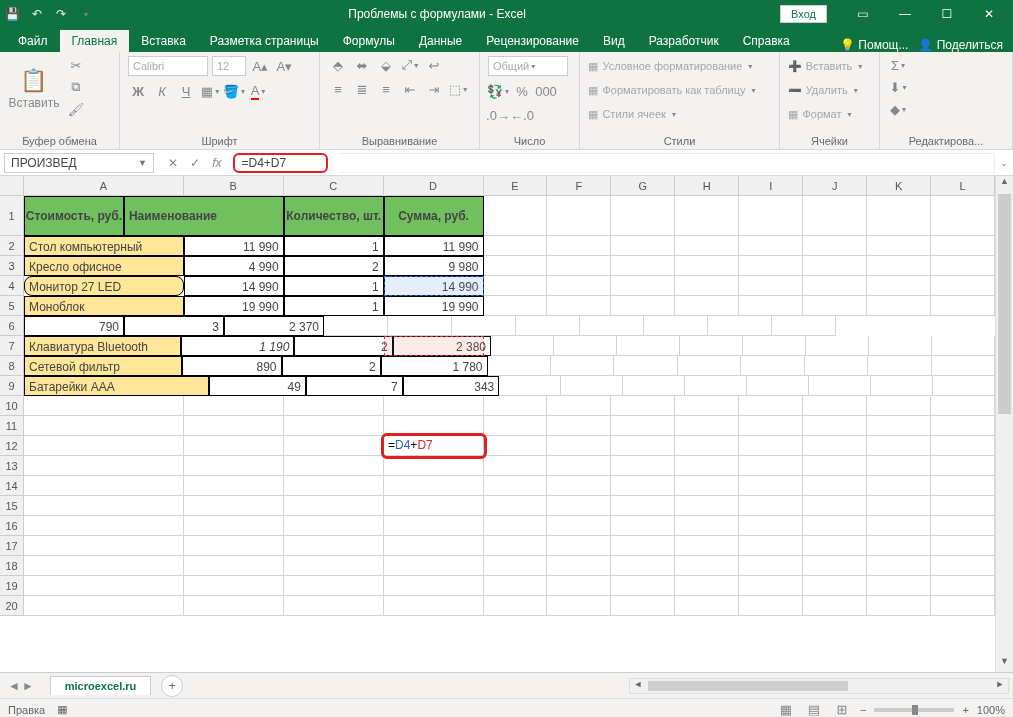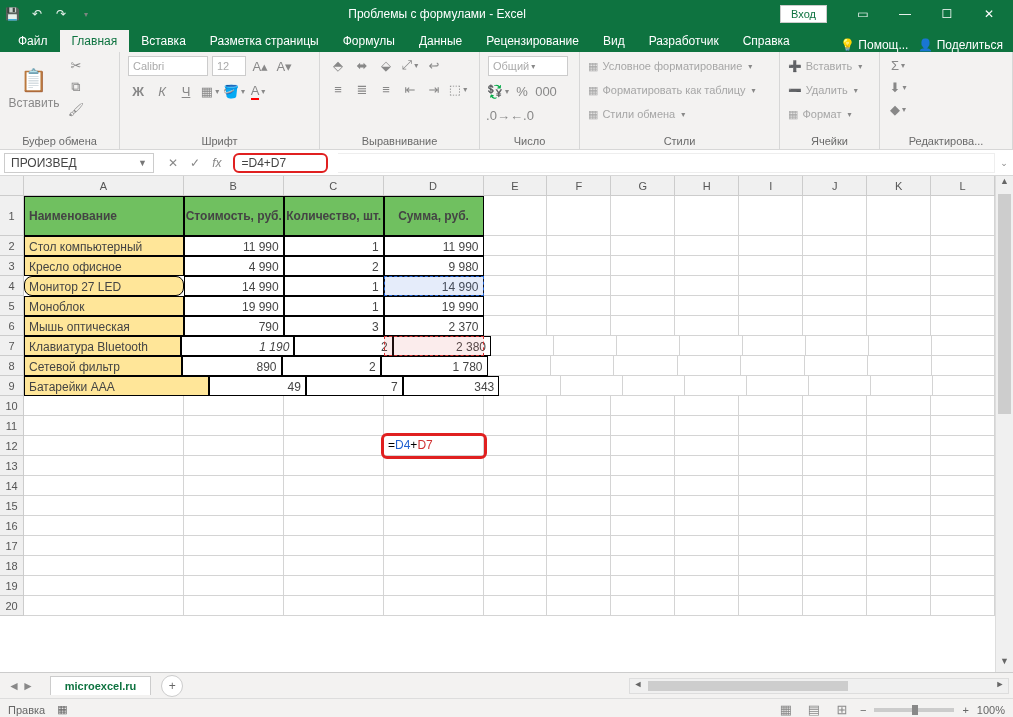--- a/index.html
+++ b/index.html
@@ -190,21 +190,21 @@
         <span class="sm">.0→</span>
         <span class="sm">←.0</span>
       </div>
     </div>
     <div class="rgroup-label">Число</div>
   </div>
   <div class="rgroup" style="width:200px">
     <div class="rgroup-body col" style="gap:4px">
       <div class="menu-item dd">▦ <span>Условное форматирование</span></div>
       <div class="menu-item dd">▦ <span>Форматировать как таблицу</span></div>
-      <div class="menu-item dd">▦ <span>Стили обмена</span></div>
+      <div class="menu-item dd">▦ <span>Стили ячеек</span></div>
     </div>
     <div class="rgroup-label">Стили</div>
   </div>
   <div class="rgroup" style="width:100px">
     <div class="rgroup-body col" style="gap:4px">
       <div class="menu-item dd">➕ <span>Вставить</span></div>
       <div class="menu-item dd">➖ <span>Удалить</span></div>
       <div class="menu-item dd">▦ <span>Формат</span></div>
     </div>
     <div class="rgroup-label">Ячейки</div>
@@ -269,22 +269,22 @@
       <div class="rh">14</div>
       <div class="rh">15</div>
       <div class="rh">16</div>
       <div class="rh">17</div>
       <div class="rh">18</div>
       <div class="rh">19</div>
       <div class="rh">20</div>
     </div>
   <div class="cells" id="cells">
       <div class="crow tall">
+        <div class="cell hdr-cell databorder" style="width: 100px; text-align: center;">Стоимость, руб.</div>
         <div class="cell hdr-cell databorder" style="width: 160px; text-align: left; justify-content: flex-start;">Наименование</div>
-        <div class="cell hdr-cell databorder" style="width: 100px; text-align: center;">Стоимость, руб.</div>
         <div class="cell hdr-cell databorder" style="width: 100px; text-align: center;">Количество, шт.</div>
         <div class="cell hdr-cell databorder" style="width: 100px; text-align: left;">Сумма, руб.</div>
         <div class="cell " style="width: 64px;"></div>
         <div class="cell " style="width: 64px;"></div>
         <div class="cell " style="width: 64px;"></div>
         <div class="cell " style="width: 64px;"></div>
         <div class="cell " style="width: 64px;"></div>
         <div class="cell " style="width: 64px;"></div>
         <div class="cell " style="width: 64px;"></div>
         <div class="cell " style="width: 64px;"></div>
@@ -339,21 +339,20 @@
         <div class="cell " style="width: 64px;"></div>
         <div class="cell " style="width: 64px;"></div>
         <div class="cell " style="width: 64px;"></div>
         <div class="cell " style="width: 64px;"></div>
         <div class="cell " style="width: 64px;"></div>
         <div class="cell " style="width: 64px;"></div>
         <div class="cell " style="width: 64px;"></div>
         <div class="cell " style="width: 64px;"></div>
       </div>
       <div class="crow">
-        <div class="cell name-cell databorder" style="width: 160px;">Мышь оптическая</div>
         <div class="cell num databorder" style="width: 100px;">790</div>
         <div class="cell num databorder" style="width: 100px;">3</div>
         <div class="cell num databorder" style="width: 100px;">2 370</div>
         <div class="cell " style="width: 64px;"></div>
         <div class="cell " style="width: 64px;"></div>
         <div class="cell " style="width: 64px;"></div>
         <div class="cell " style="width: 64px;"></div>
         <div class="cell " style="width: 64px;"></div>
         <div class="cell " style="width: 64px;"></div>
         <div class="cell " style="width: 64px;"></div>

